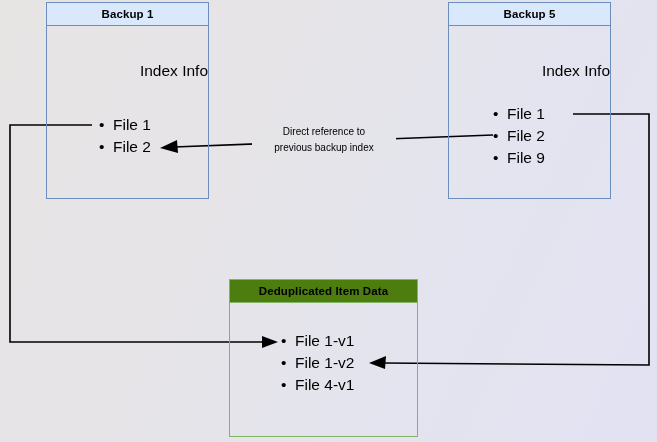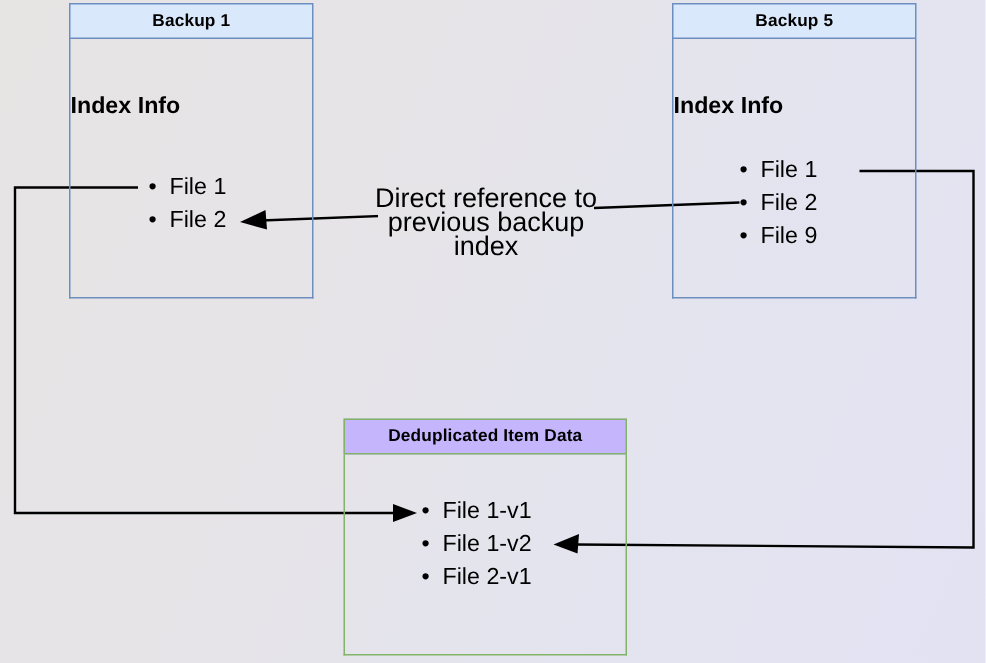--- a/index.html
+++ b/index.html
@@ -51,36 +51,35 @@
   
   .theme-blue .node-header {
     background: #dae8fc;
     border-color: #6c8ebf;
   }
   .theme-blue .node-body {
     border-color: #6c8ebf;
   }
   
   .theme-green .node-header {
-    background: #c4b5fd;
+    background: #4d7c0f;
     border-color: #82b366;
   }
   .theme-green .node-body {
     border-color: #82b366;
     padding-left: 24px;
   }
 
   .index-label {
     position: absolute;
     left: 0;
     right: 0;
-    text-align: left;
+    text-align: right;
     font-size: 15.5px;
     color: #000000;
-    font-weight: bold;
   }
 
   .file-list {
     position: absolute;
     margin: 0;
     padding: 0;
     list-style: none;
   }
   .file-list li {
     font-size: 15.5px;
@@ -96,21 +95,21 @@
     left: 0;
     top: 0;
     font-size: 15.5px;
     line-height: 22px;
   }
 
   
   .caption {
     position: absolute;
     text-align: center;
-    font-size: 18px;
+    font-size: 10px;
     line-height: 16px;
     color: #000000;
     white-space: pre-line;
   }
   .caption-bg {
     position: absolute;
     background: linear-gradient(110deg, #e6e4e6 0%, #e4e4ec 100%);
   }
 
   
@@ -180,21 +179,21 @@
       </ul>
     </div>
   </div>
 
   <div class="node theme-green" style="left:229px; top:279px; width:189px; height:158px;">
     <div class="node-header">Deduplicated Item Data</div>
     <div class="node-body" style="height:134px;">
       <ul class="file-list" style="left:51px; top:27px;">
         <li>File 1-v1</li>
         <li>File 1-v2</li>
-        <li>File 2-v1</li>
+        <li>File 4-v1</li>
       </ul>
     </div>
   </div>
 
   <div class="caption" style="left:248px; top:124px; width:152px;">Direct reference to
 previous backup index</div>
 
 </div>
 
 </body></html>

